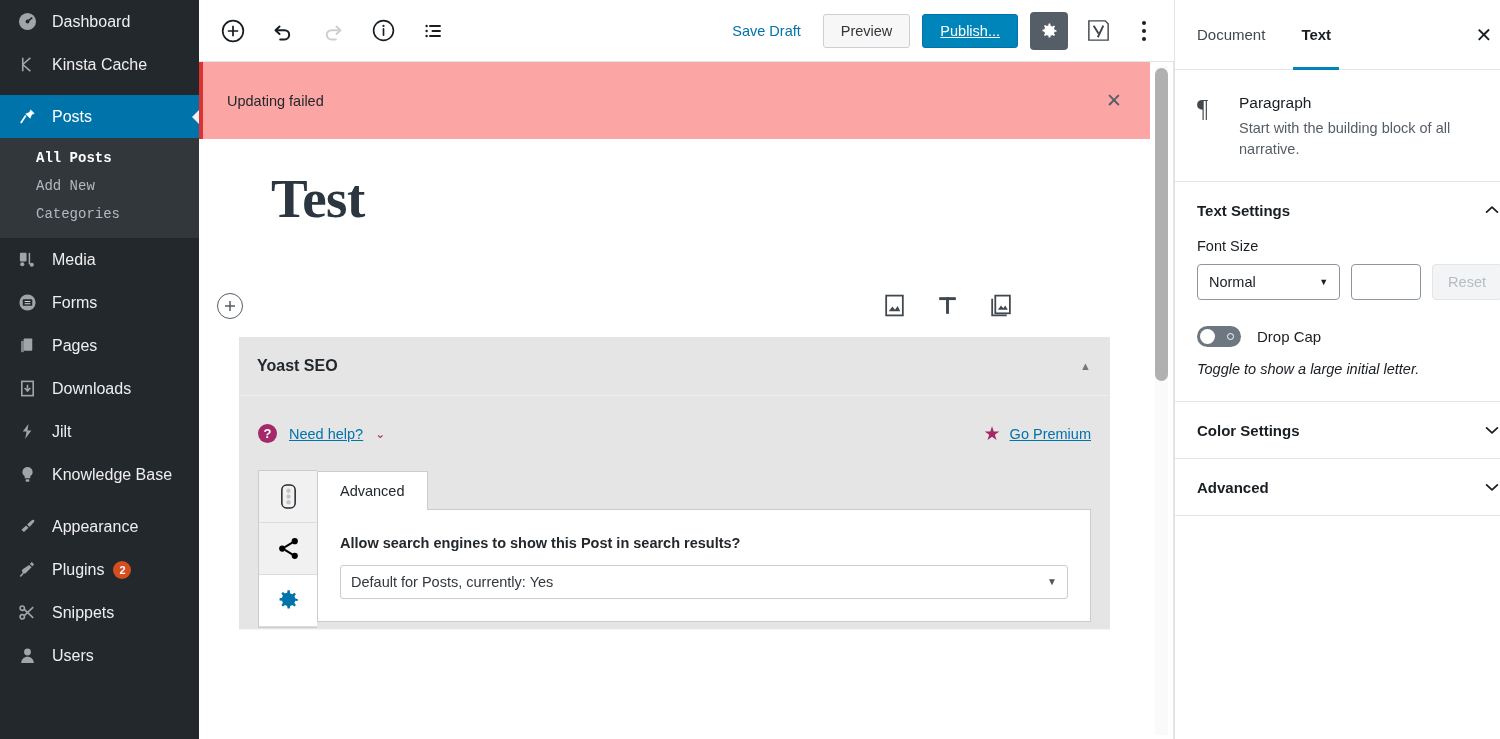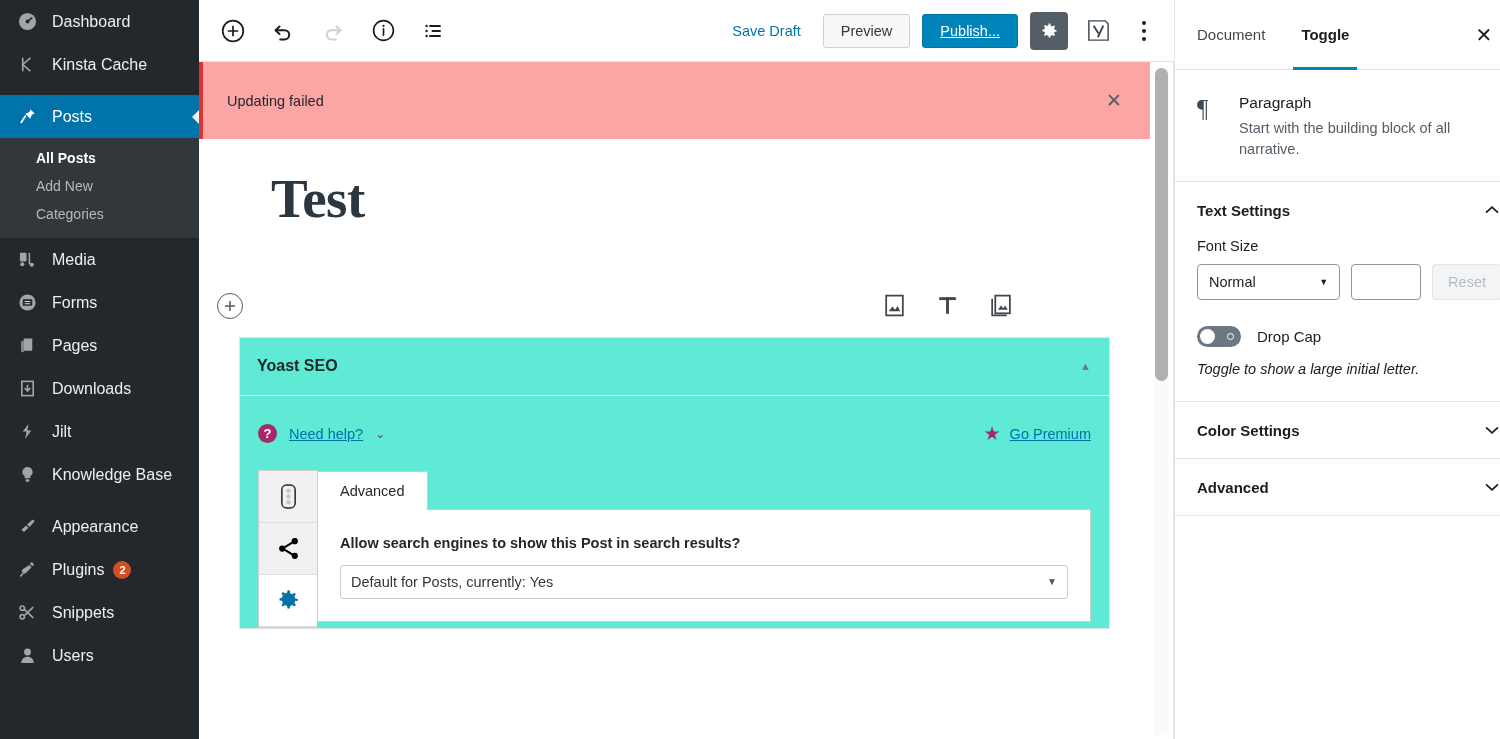--- a/index.html
+++ b/index.html
@@ -30,21 +30,21 @@
   .am-item.current .am-lbl { color: #fff; }
   .am-item.current::after {
     content: ""; position: absolute; right: -1px; top: 50%;
     margin-top: -8px; border: 8px solid transparent;
     border-right-color: #f1f1f1;
   }
   .am-sep { height: 9px; }
   .am-sub { background: #32373c; padding: 6px 0 10px 0; }
   .am-sub a {
     display: block; padding: 6px 0 6px 36px; font-size: 14px;
-    color: #b4b9be; text-decoration: none; cursor: pointer;
+    color: #b4b9be; text-decoration: none; cursor: pointer; font-family: Liberation Mono, monospace;
   }
   .am-sub a.cur { color: #fff; font-weight: bold; }
   .badge {
     display: inline-flex; align-items: center; justify-content: center;
     min-width: 18px; height: 18px; border-radius: 9px; background: #d54e21;
     color: #fff; font-size: 11px; font-weight: bold; margin-left: 9px;
     padding: 0 5px;
   }
   .am-ico svg { display: block; }
 
@@ -131,21 +131,21 @@
   .round-plus {
     width: 26px; height: 26px; border-radius: 50%; border: 1.5px solid #555d66;
     display: flex; align-items: center; justify-content: center;
     color: #555d66; cursor: pointer; margin-left: -54px; flex: 0 0 26px;
   }
   .quick-icons { margin-left: auto; display: flex; align-items: center; gap: 28px; padding-right: 65px; }
   .q-ico { cursor: pointer; color: #40484f; display: flex; }
 
   
   .yoast-box {
-    margin: 0 40px 0 40px; border: 1px solid #e5e5e5; background: #5eead4;
+    margin: 0 40px 0 40px; border: 1px solid #e5e5e5; background: #e5e5e5;
     box-shadow: 0 1px 1px rgba(0,0,0,.04);
   }
   .yoast-head {
     height: 58px; display: flex; align-items: center;
     padding: 0 18px 0 17px; border-bottom: 1px solid #eee;
     cursor: pointer;
   }
   .yoast-head-title { font-size: 16px; font-weight: bold; color: #23282d; }
   .yoast-toggle { margin-left: auto; color: #72777c; font-size: 11px; }
   .yoast-inner { padding: 16px 18px 0 18px; }
@@ -579,21 +579,21 @@
       <div class="scroll-col">
         <div class="scroll-track"></div>
         <div class="scroll-thumb"></div>
       </div>
     </div>
   </div>
 
   <aside class="inspector">
     <div class="insp-tabs">
       <button class="insp-tab">Document</button>
-      <button class="insp-tab active">Toggle</button>
+      <button class="insp-tab active">Text</button>
       <button class="insp-close">✕</button>
     </div>
 
     <div class="blockcard">
       <div class="blockcard-ico">¶</div>
       <div>
         <div class="blockcard-title">Paragraph</div>
         <div class="blockcard-desc">Start with the building block of all narrative.</div>
       </div>
     </div>

